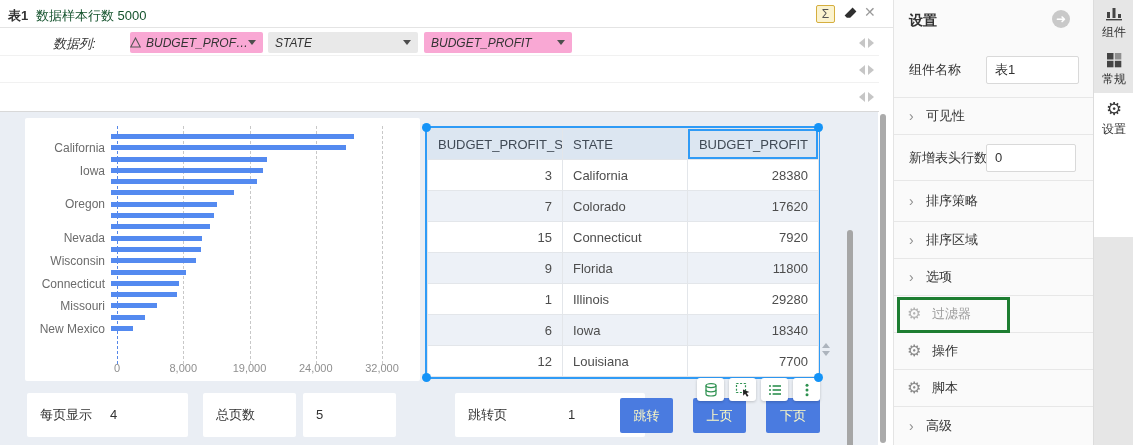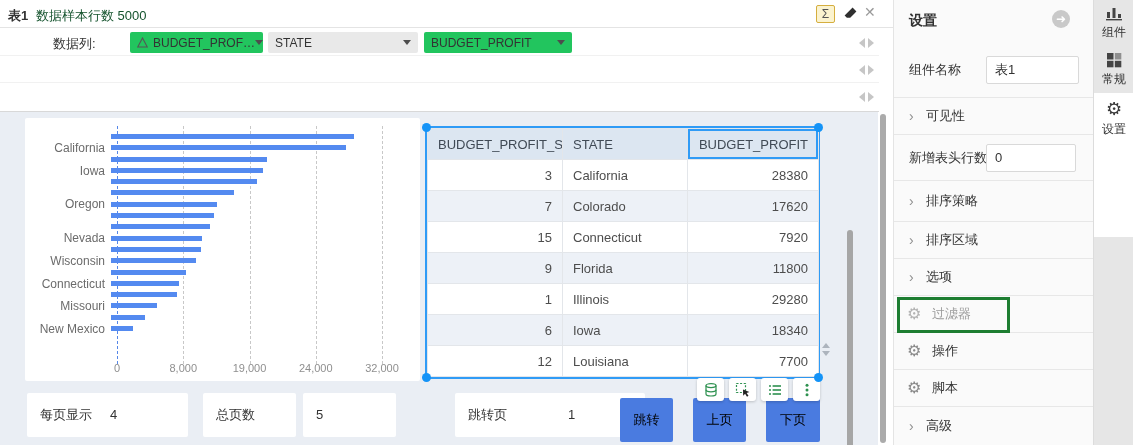--- a/index.html
+++ b/index.html
@@ -9,27 +9,27 @@
 
   
   #top-header { position:absolute; left:0; top:0; width:893px; height:28px; background:#fff; border-bottom:1px solid #e4e4e4; }
   .hdr-title { position:absolute; left:8px; top:7px; font-size:13px; font-weight:bold; color:#333; white-space:nowrap; }
   .hdr-sub { position:absolute; left:36px; top:7px; font-size:13px; color:#14532d; white-space:nowrap; }
   .sigma-box { position:absolute; left:816px; top:5px; width:19px; height:18px; background:#fbf3cf; border:1px solid #d5ae3e; border-radius:2px; font-size:12px; color:#555; text-align:center; line-height:16px; cursor:pointer; }
   .eraser { position:absolute; left:843px; top:6px; width:15px; height:15px; cursor:pointer; }
   .close-x { position:absolute; left:864px; top:4px; font-size:14px; color:#9a9a9a; cursor:pointer; }
 
   
-  #columns-area { position:absolute; left:0; top:29px; width:879px; height:83px; background:#fff; border-bottom:1px solid #d8d8d8; }
+  #columns-area { position:absolute; left:0; top:29px; width:879px; height:83px; background:#fff; border-bottom:1px solid #d8d8d8;font-style:italic; }
   .col-row { position:relative; height:27px; border-bottom:1px solid #f1f1f1; background:#fff; }
   .col-row:last-child { border-bottom:none; }
   .dcol-label { position:absolute; left:53px; top:6px; font-size:13px; color:#333; white-space:nowrap; }
   .dd { position:absolute; top:3px; height:21px; border-radius:2px; display:flex; align-items:center; padding:0 7px; font-size:12px; color:#333; cursor:pointer; white-space:nowrap; }
   .dd .caret { margin-left:auto; width:0; height:0; border-left:4px solid transparent; border-right:4px solid transparent; border-top:5px solid #4d4d4d; }
-  .dd-dark { background:#22c55e; }
+  .dd-dark { background:#f9a8d4;justify-content:flex-end; }
   .dd-light { background:#e9e9e9; }
   .dd .delta { margin-right:5px; display:inline-flex; }
   .col-arrows { position:absolute; right:5px; top:9px; display:flex; gap:3px; cursor:pointer; }
   .tri-l { width:0; height:0; border-top:5px solid transparent; border-bottom:5px solid transparent; border-right:6px solid #c6c6c6; }
   .tri-r { width:0; height:0; border-top:5px solid transparent; border-bottom:5px solid transparent; border-left:6px solid #c6c6c6; }
 
   
   #canvas { position:absolute; left:0; top:112px; width:878px; height:333px; background:#eaeef4; }
 
   
@@ -59,21 +59,21 @@
   .tbl-scroll { position:absolute; left:821px; top:231px; width:10px; display:flex; flex-direction:column; align-items:center; gap:3px; cursor:pointer; }
   .up-tri { width:0; height:0; border-left:4px solid transparent; border-right:4px solid transparent; border-bottom:5px solid #adb4bd; }
   .dn-tri { width:0; height:0; border-left:4px solid transparent; border-right:4px solid transparent; border-top:5px solid #adb4bd; }
 
   
   #chips { position:absolute; left:697px; top:266px; display:flex; gap:5px; z-index:5; }
   .chip { width:27px; height:23px; background:#fff; border-radius:3px; box-shadow:0 1px 3px rgba(0,0,0,.2); display:flex; align-items:center; justify-content:center; cursor:pointer; }
 
   
   .pg-box { position:absolute; top:281px; height:44px; background:#fff; border-radius:2px; font-size:13px; color:#333; line-height:44px; padding-left:13px; white-space:nowrap; }
-  .pg-btn { position:absolute; top:286px; height:44px; background:#4a7be0; border-radius:2px; color:#000000; font-size:13px; display:flex; align-items:center; justify-content:center; cursor:pointer; white-space:nowrap; }
+  .pg-btn { position:absolute; top:286px; height:35px; background:#4a7be0; border-radius:2px; color:#fef9c3; font-size:13px; display:flex; align-items:center; justify-content:center; cursor:pointer; white-space:nowrap; }
 
   
   #inner-scrollbar { position:absolute; left:847px; top:118px; width:6px; height:260px; background:#a6a6a6; border-radius:3px; cursor:pointer; }
   #main-scrollbar { position:absolute; left:880px; top:114px; width:6px; height:329px; background:#ababab; border-radius:3px; cursor:pointer; }
 
   
   #panel { position:absolute; left:893px; top:0; width:200px; height:445px; background:#fafafa; border-left:1px solid #e4e4e4; }
   .panel-title { position:absolute; left:15px; top:12px; font-size:14px; font-weight:bold; color:#333; }
   .circle-arrow { position:absolute; left:158px; top:10px; width:18px; height:18px; border-radius:50%; background:#c9c9c9; color:#fff; font-size:12px; line-height:18px; text-align:center; cursor:pointer; }
   .name-row { position:absolute; left:0; top:48px; width:100%; height:44px; }

